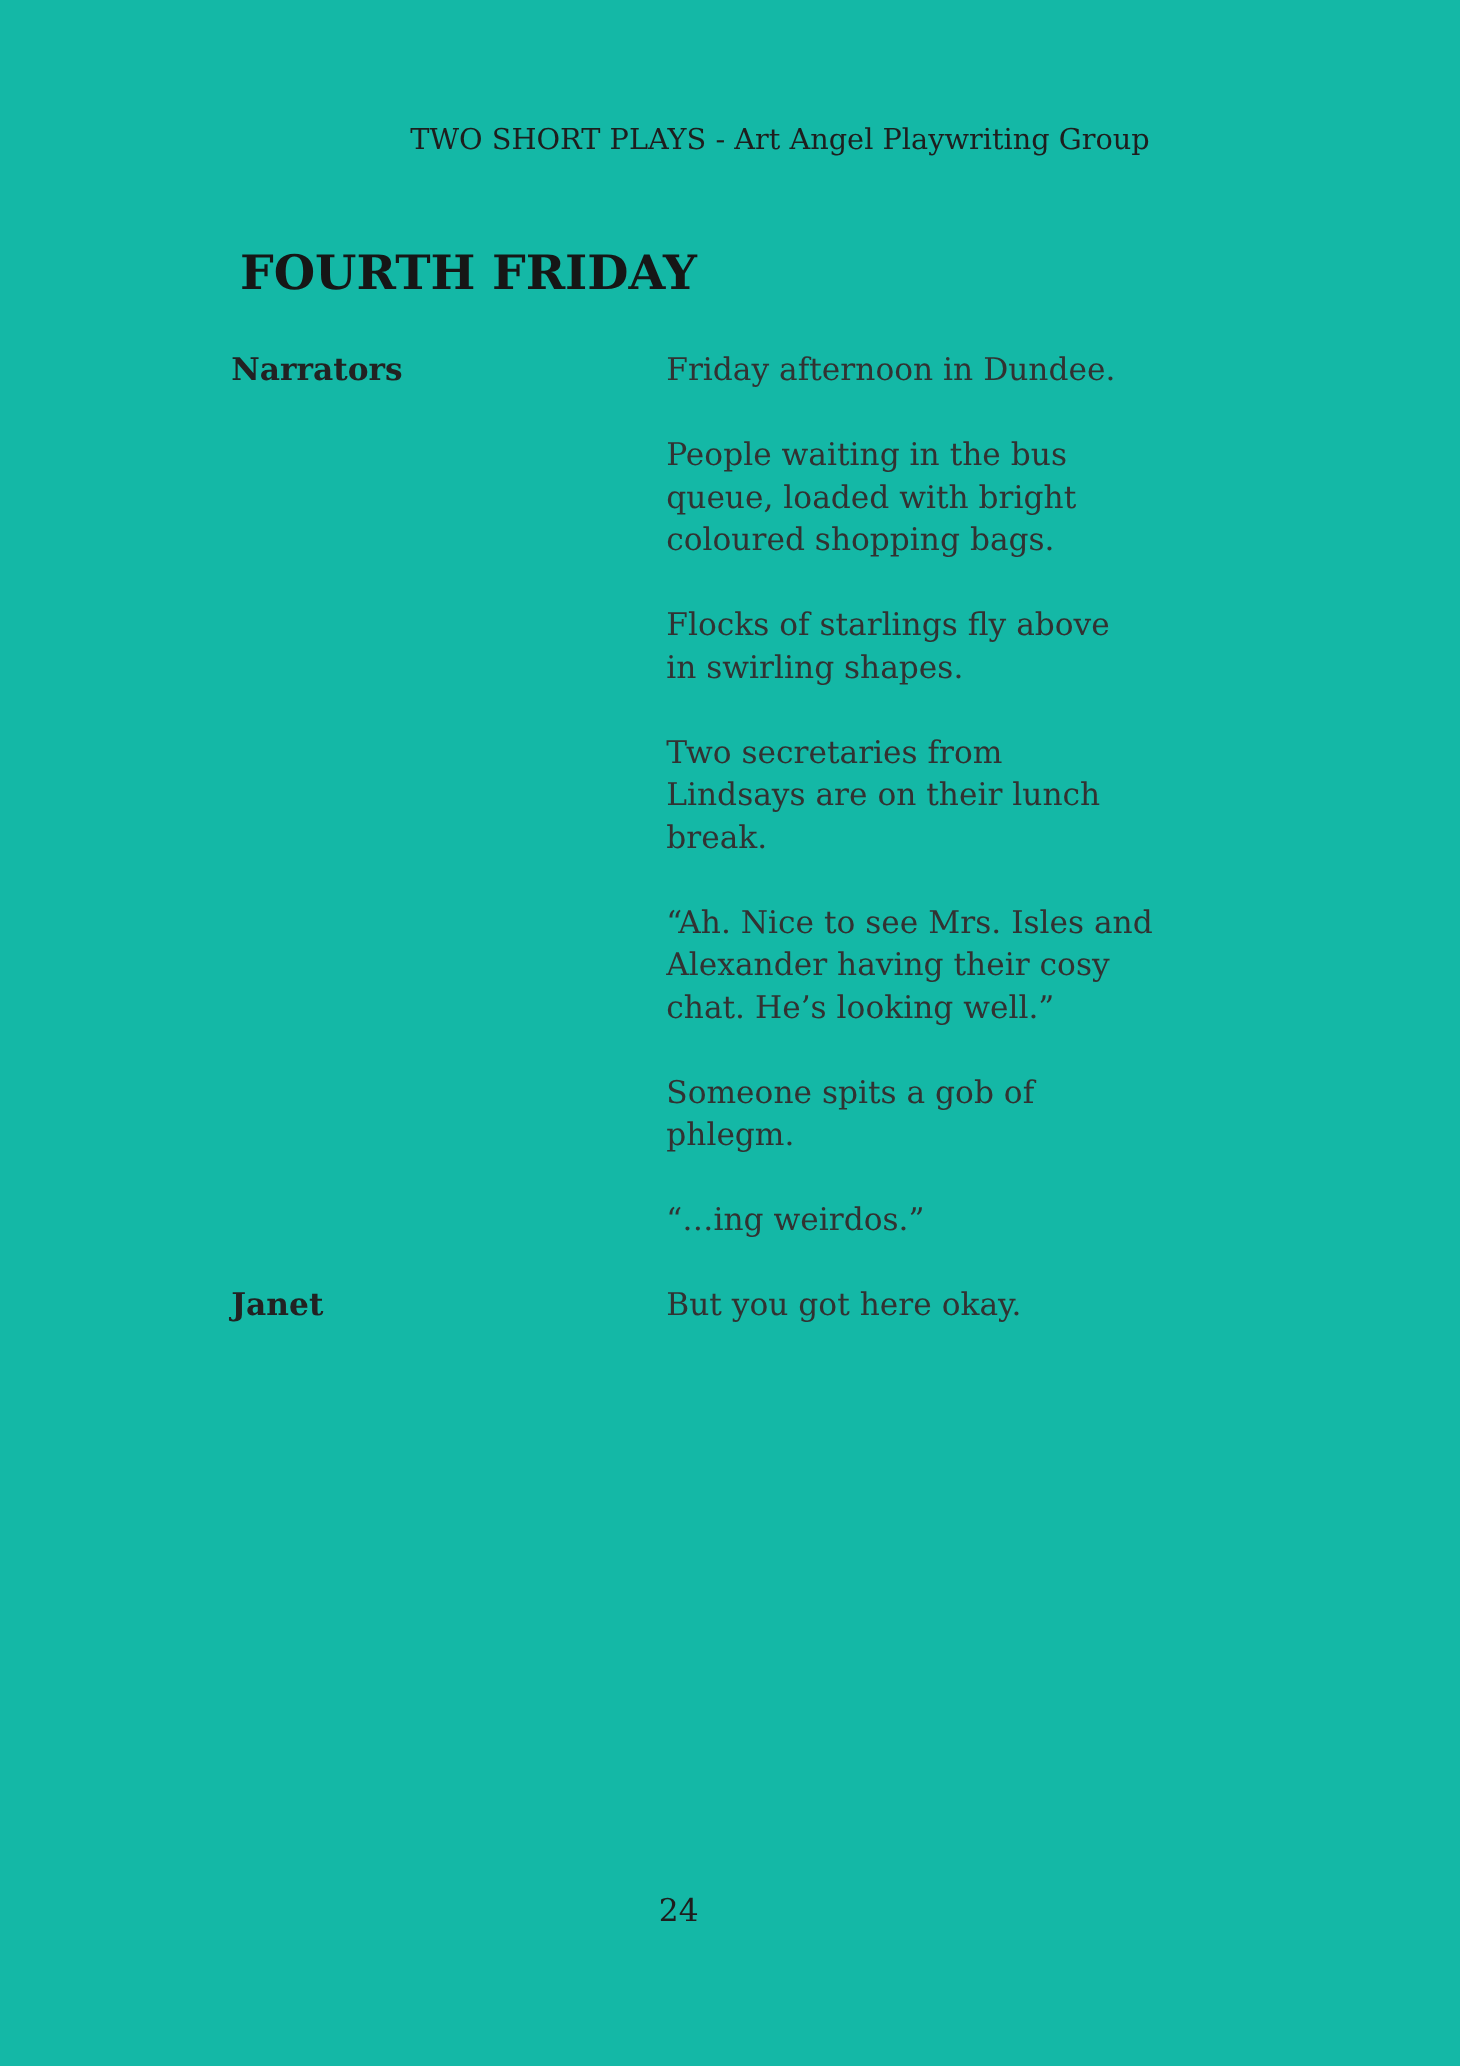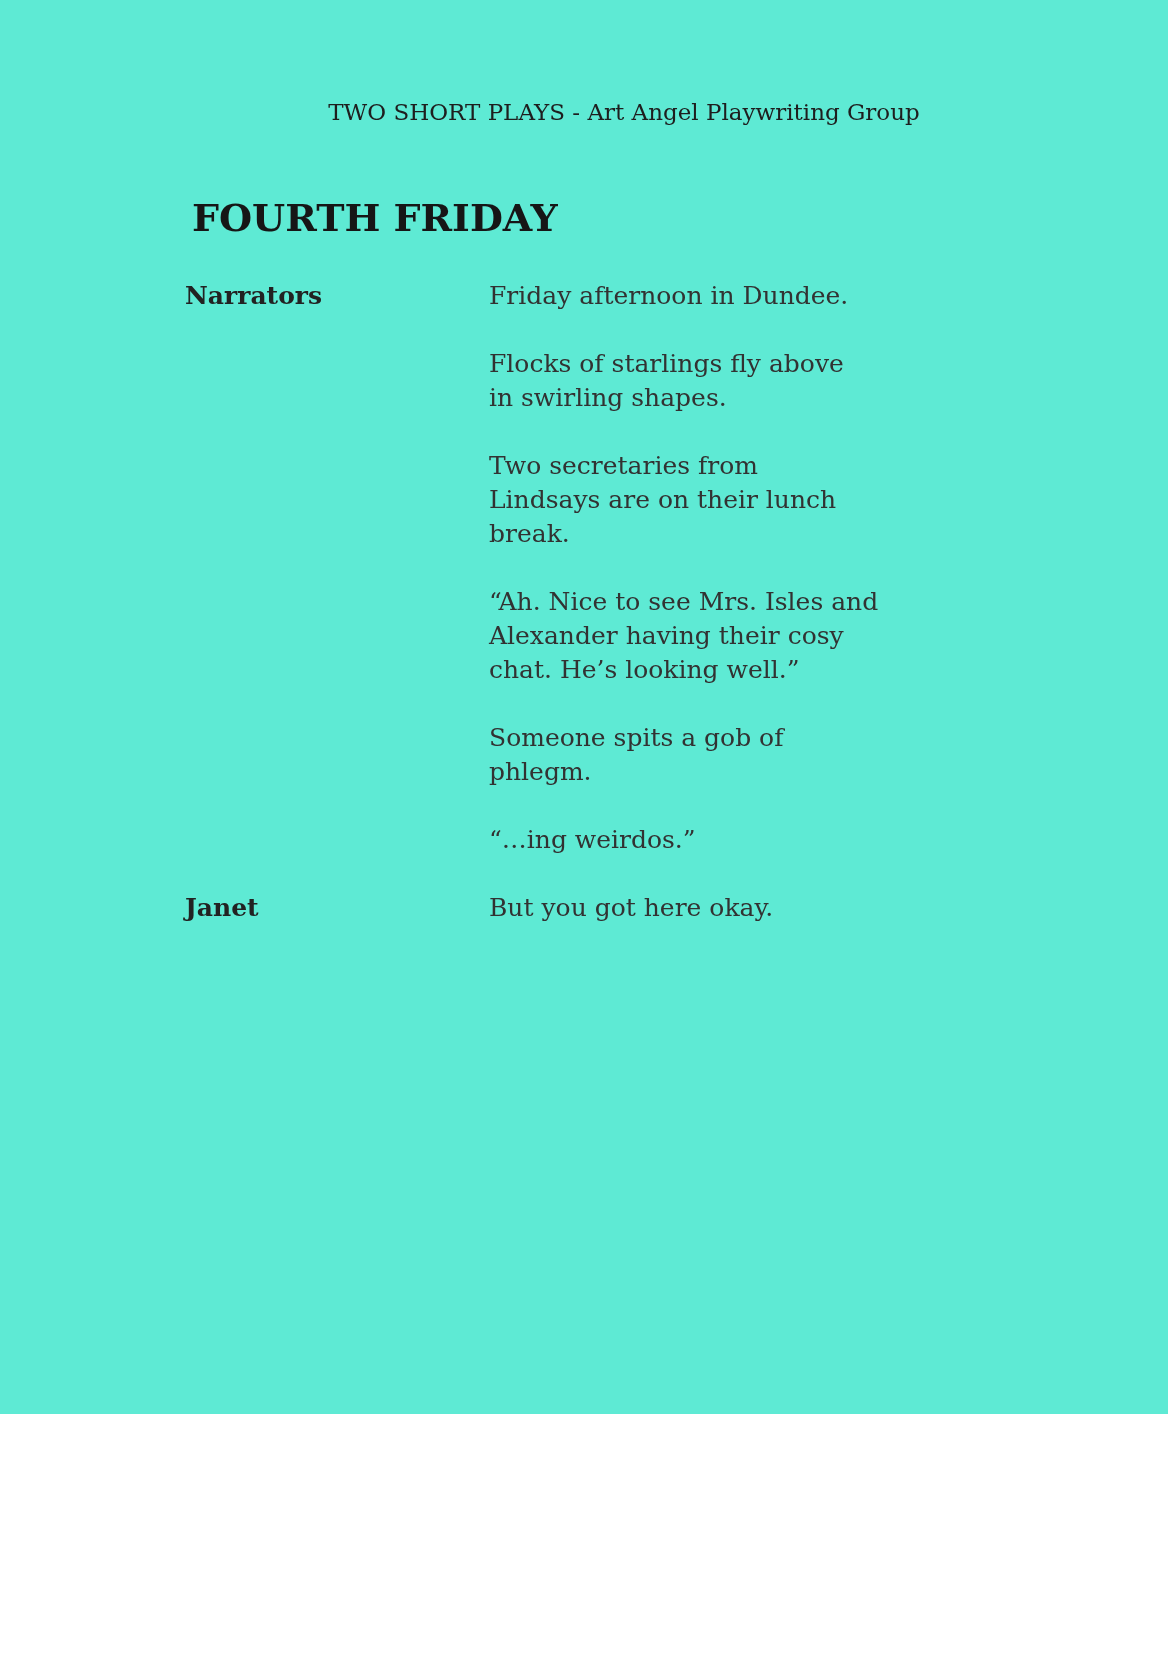--- a/index.html
+++ b/index.html
@@ -1,20 +1,20 @@
 <!DOCTYPE html>
 <html><head>
 <meta charset="utf-8">
 <style>
   html,body{margin:0;padding:0;background:#ffffff;}
   .page{
     position:relative;
     width:1168px;
-    height:1414px;
-    background:#5eead4;
+    height:1653px;
+    background:#14b8a6;
     font-family:"DejaVu Serif", serif;
     color:#323232;
     overflow:hidden;
   }
   .running-header{
     position:absolute;
     top:97px;
     left:40px;
     width:1168px;
     text-align:center;
@@ -48,20 +48,21 @@
   }
   .entry:last-child{margin-bottom:0;justify-content:flex-end;}
   .speaker{
     flex:0 0 304px;
     font-weight:700;
     color:#222222;
   }
   .dialogue{
     flex:1 1 auto;
     min-width:0;
+    margin-left:44px;
   }
   .dialogue p{
     margin:0 0 34px 0;
     white-space:pre-line;
   }
   .dialogue p:last-child{margin-bottom:0;}
   .page-number{
     position:absolute;
     top:1512px;
     left:193px;
@@ -80,20 +81,23 @@
   <div class="running-header">TWO SHORT PLAYS - Art Angel Playwriting Group</div>
 
   <h1 class="section-title">FOURTH FRIDAY</h1>
 
   <div class="script">
 
     <div class="entry">
       <div class="speaker">Narrators</div>
       <div class="dialogue">
         <p>Friday afternoon in Dundee.</p>
+        <p>People waiting in the bus
+queue, loaded with bright
+coloured shopping bags.</p>
         <p>Flocks of starlings fly above
 in swirling shapes.</p>
         <p>Two secretaries from
 Lindsays are on their lunch
 break.</p>
         <p>“Ah. Nice to see Mrs. Isles and
 Alexander having their cosy
 chat. He’s looking well.”</p>
         <p>Someone spits a gob of
 phlegm.</p>

